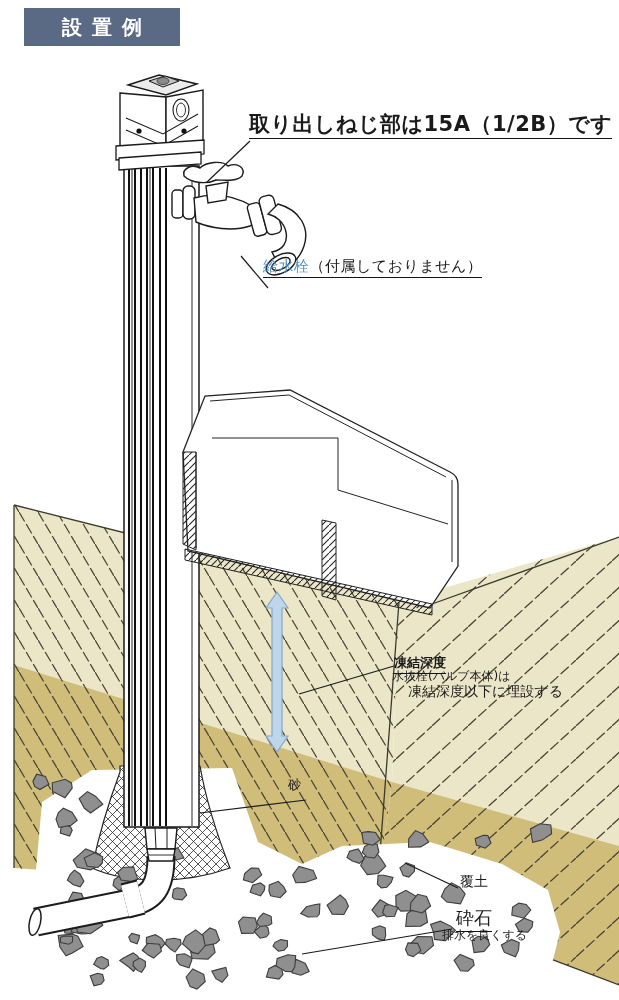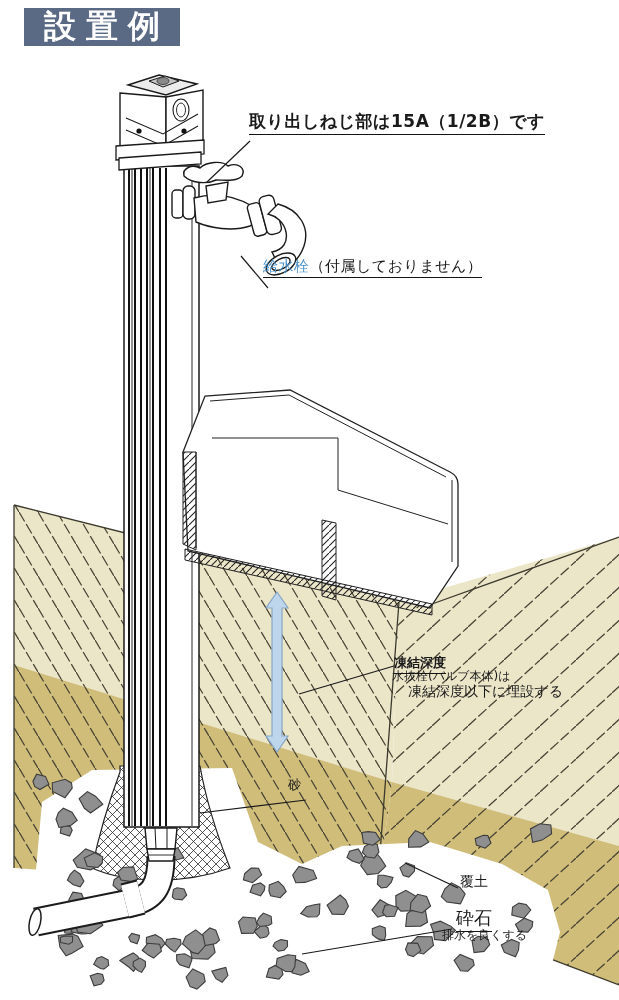--- a/index.html
+++ b/index.html
@@ -5,24 +5,24 @@
   html,body{margin:0;padding:0;background:#ffffff;}
   .stage{
     position:relative;width:619px;height:1000px;background:#ffffff;overflow:hidden;
     font-family:"DejaVu Sans","Liberation Sans",sans-serif;color:#1a1a1a;
   }
   .stage svg{position:absolute;left:0;top:0;}
   .lbl{position:absolute;white-space:nowrap;line-height:1.15;}
   .badge{
     position:absolute;left:24px;top:8px;width:156px;height:38px;
     display:flex;align-items:center;justify-content:center;
-    font-weight:bold;font-size:32px;letter-spacing:10px;text-indent:10px;
+    font-weight:bold;font-size:20px;letter-spacing:10px;text-indent:10px;
   }
   .u{border-bottom:1.6px solid #141414;padding-bottom:2px;}
-  .thread{left:249px;top:112px;font-size:17px;font-weight:600;letter-spacing:.5px;}
+  .thread{left:249px;top:112px;font-size:21px;font-weight:600;letter-spacing:.5px;}
   .faucet{left:263px;top:258px;font-size:15px;font-weight:400;letter-spacing:.5px;}
   .frost{left:394px;top:644px;font-size:13px;font-weight:bold;margin-top:12px;}
   .fnote1{left:392px;top:670px;font-size:12px;}
   .fnote2{left:408px;top:683px;font-size:14px;}
   .sand{left:288px;top:778px;font-size:13px;}
   .cover{left:460px;top:873px;font-size:14px;}
   .gravel{left:456px;top:908px;font-size:18px;}
   .gnote{left:442px;top:929px;font-size:12px;}
 </style>
 </head>

